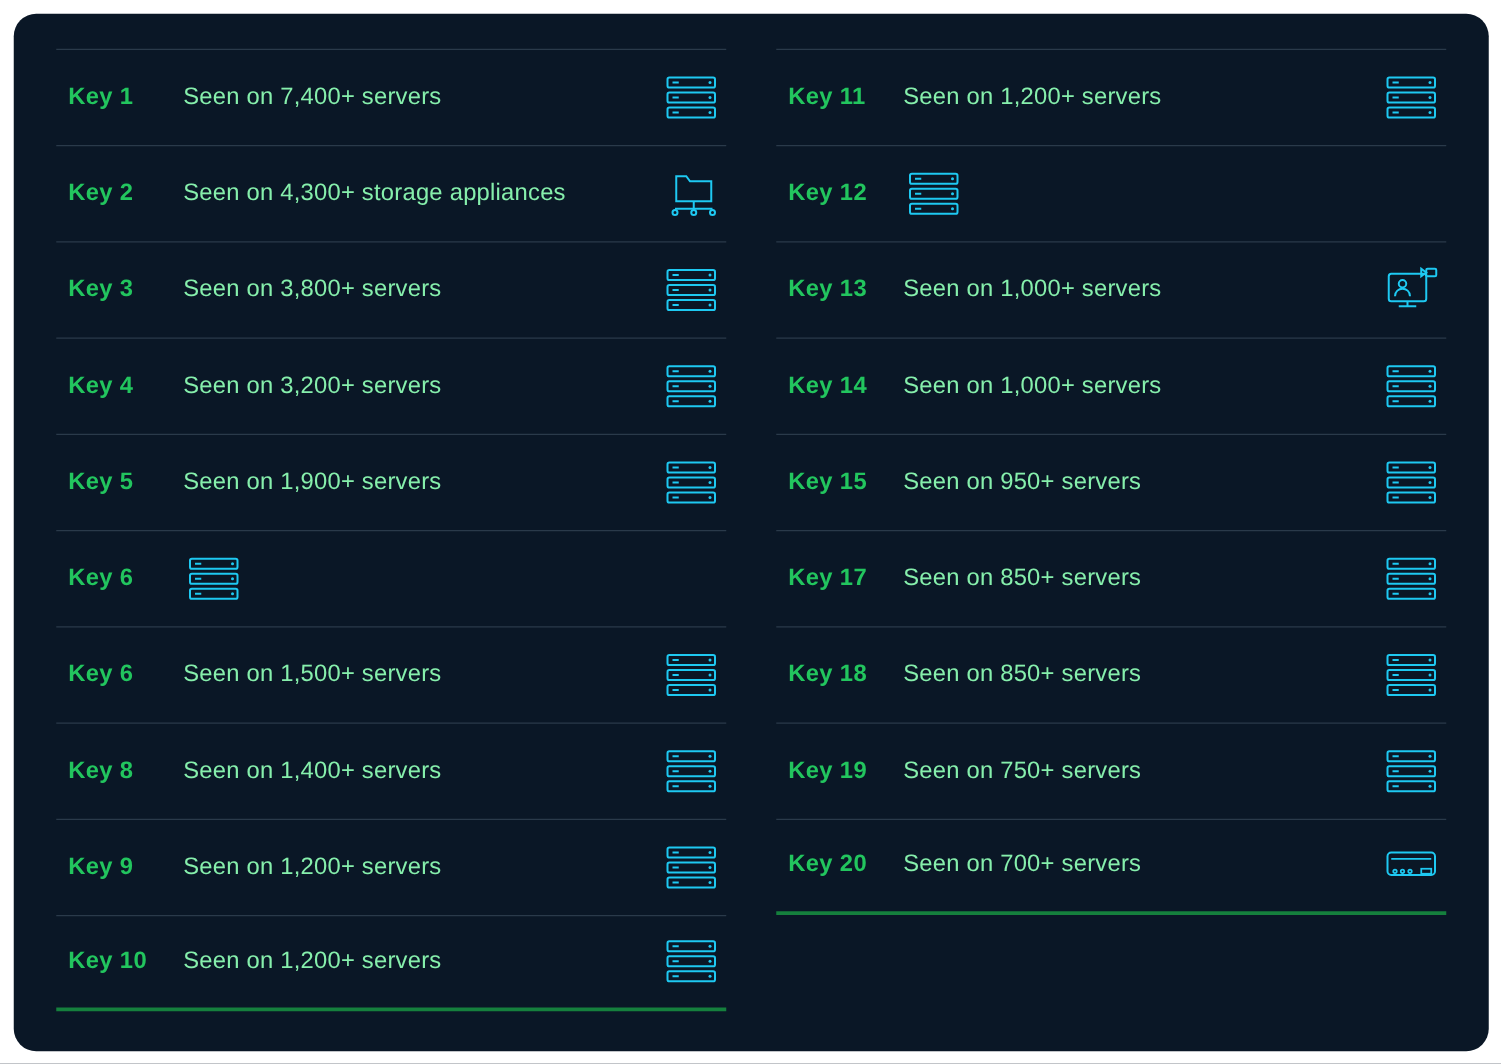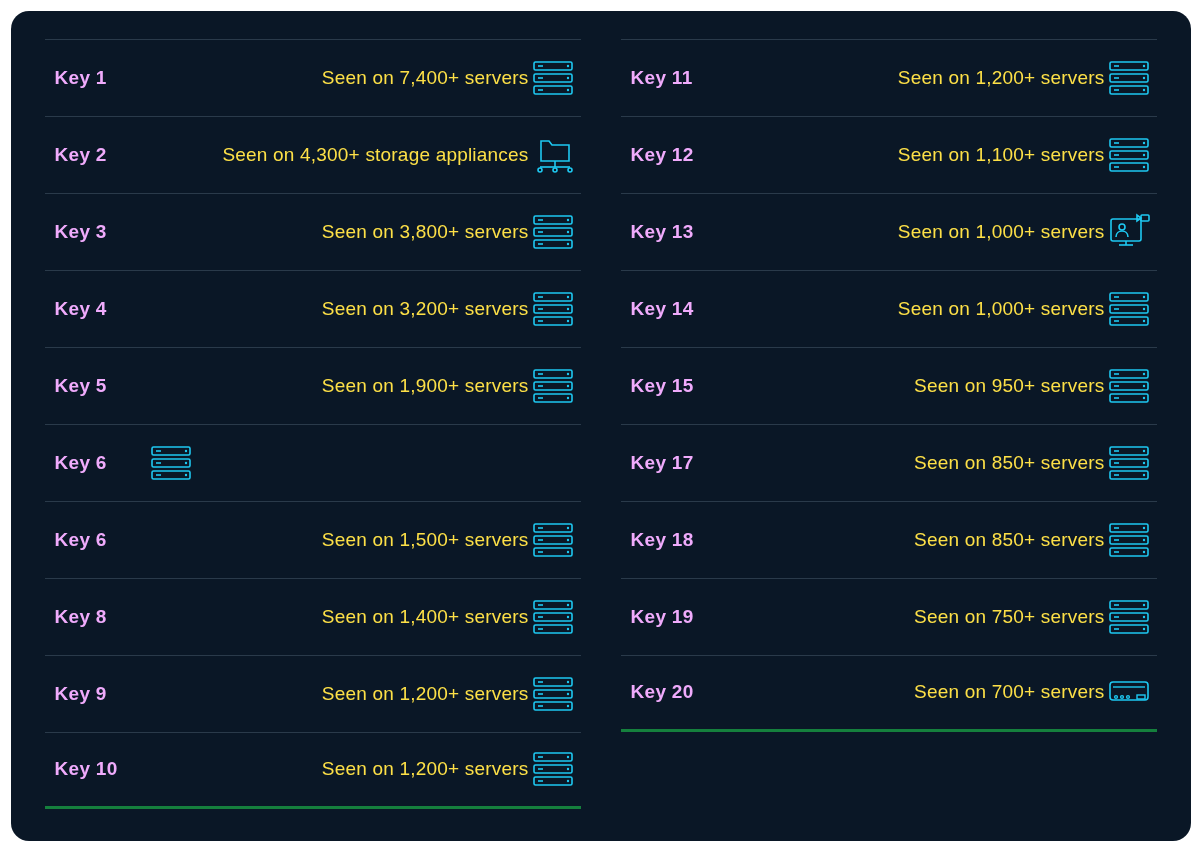--- a/index.html
+++ b/index.html
@@ -28,34 +28,33 @@
     }
     .row {
       border-top: 1px solid #2a3a4a;
       display: flex;
       align-items: center;
       height: 77px;
       padding: 0 4px 0 10px;
     }
     .row:last-child { border-bottom: 3px solid #15803d; }
     .key {
-      color: #f0abfc;
+      color: #22c55e;
       font-weight: 700;
       font-size: 19px;
       width: 92px;
       flex-shrink: 0;
       letter-spacing: 0.3px;
     }
     .desc {
-      color: #fde047;
+      color: #86efac;
       font-size: 19px;
       flex: 1;
       font-weight: 300;
       letter-spacing: 0.2px;
-      text-align: right;
     }
     .icon {
       width: 48px;
       height: 40px;
       flex-shrink: 0;
       display: flex;
       align-items: center;
       justify-content: center;
     }
     .icon svg { display: block; }
@@ -245,21 +244,20 @@
       <line x1="6" y1="18" x2="11" y2="18" stroke="#1ec9f2" stroke-width="1.6"></line>
       <line x1="6" y1="30" x2="11" y2="30" stroke="#1ec9f2" stroke-width="1.6"></line>
       <circle cx="36" cy="6" r="1.2" fill="#1ec9f2"></circle>
       <circle cx="36" cy="18" r="1.2" fill="#1ec9f2"></circle>
       <circle cx="36" cy="30" r="1.2" fill="#1ec9f2"></circle>
     </svg>
         </div>
       </div>
       <div class="row">
         <div class="key">Key 12</div>
-        <div class="desc">Seen on 1,100+ servers</div>
         <div class="icon">
           <svg width="42" height="36" viewBox="0 0 42 36" fill="none">
       <rect x="2" y="2" width="38" height="8" rx="1.5" stroke="#1ec9f2" stroke-width="1.6"></rect>
       <rect x="2" y="14" width="38" height="8" rx="1.5" stroke="#1ec9f2" stroke-width="1.6"></rect>
       <rect x="2" y="26" width="38" height="8" rx="1.5" stroke="#1ec9f2" stroke-width="1.6"></rect>
       <line x1="6" y1="6" x2="11" y2="6" stroke="#1ec9f2" stroke-width="1.6"></line>
       <line x1="6" y1="18" x2="11" y2="18" stroke="#1ec9f2" stroke-width="1.6"></line>
       <line x1="6" y1="30" x2="11" y2="30" stroke="#1ec9f2" stroke-width="1.6"></line>
       <circle cx="36" cy="6" r="1.2" fill="#1ec9f2"></circle>
       <circle cx="36" cy="18" r="1.2" fill="#1ec9f2"></circle>

